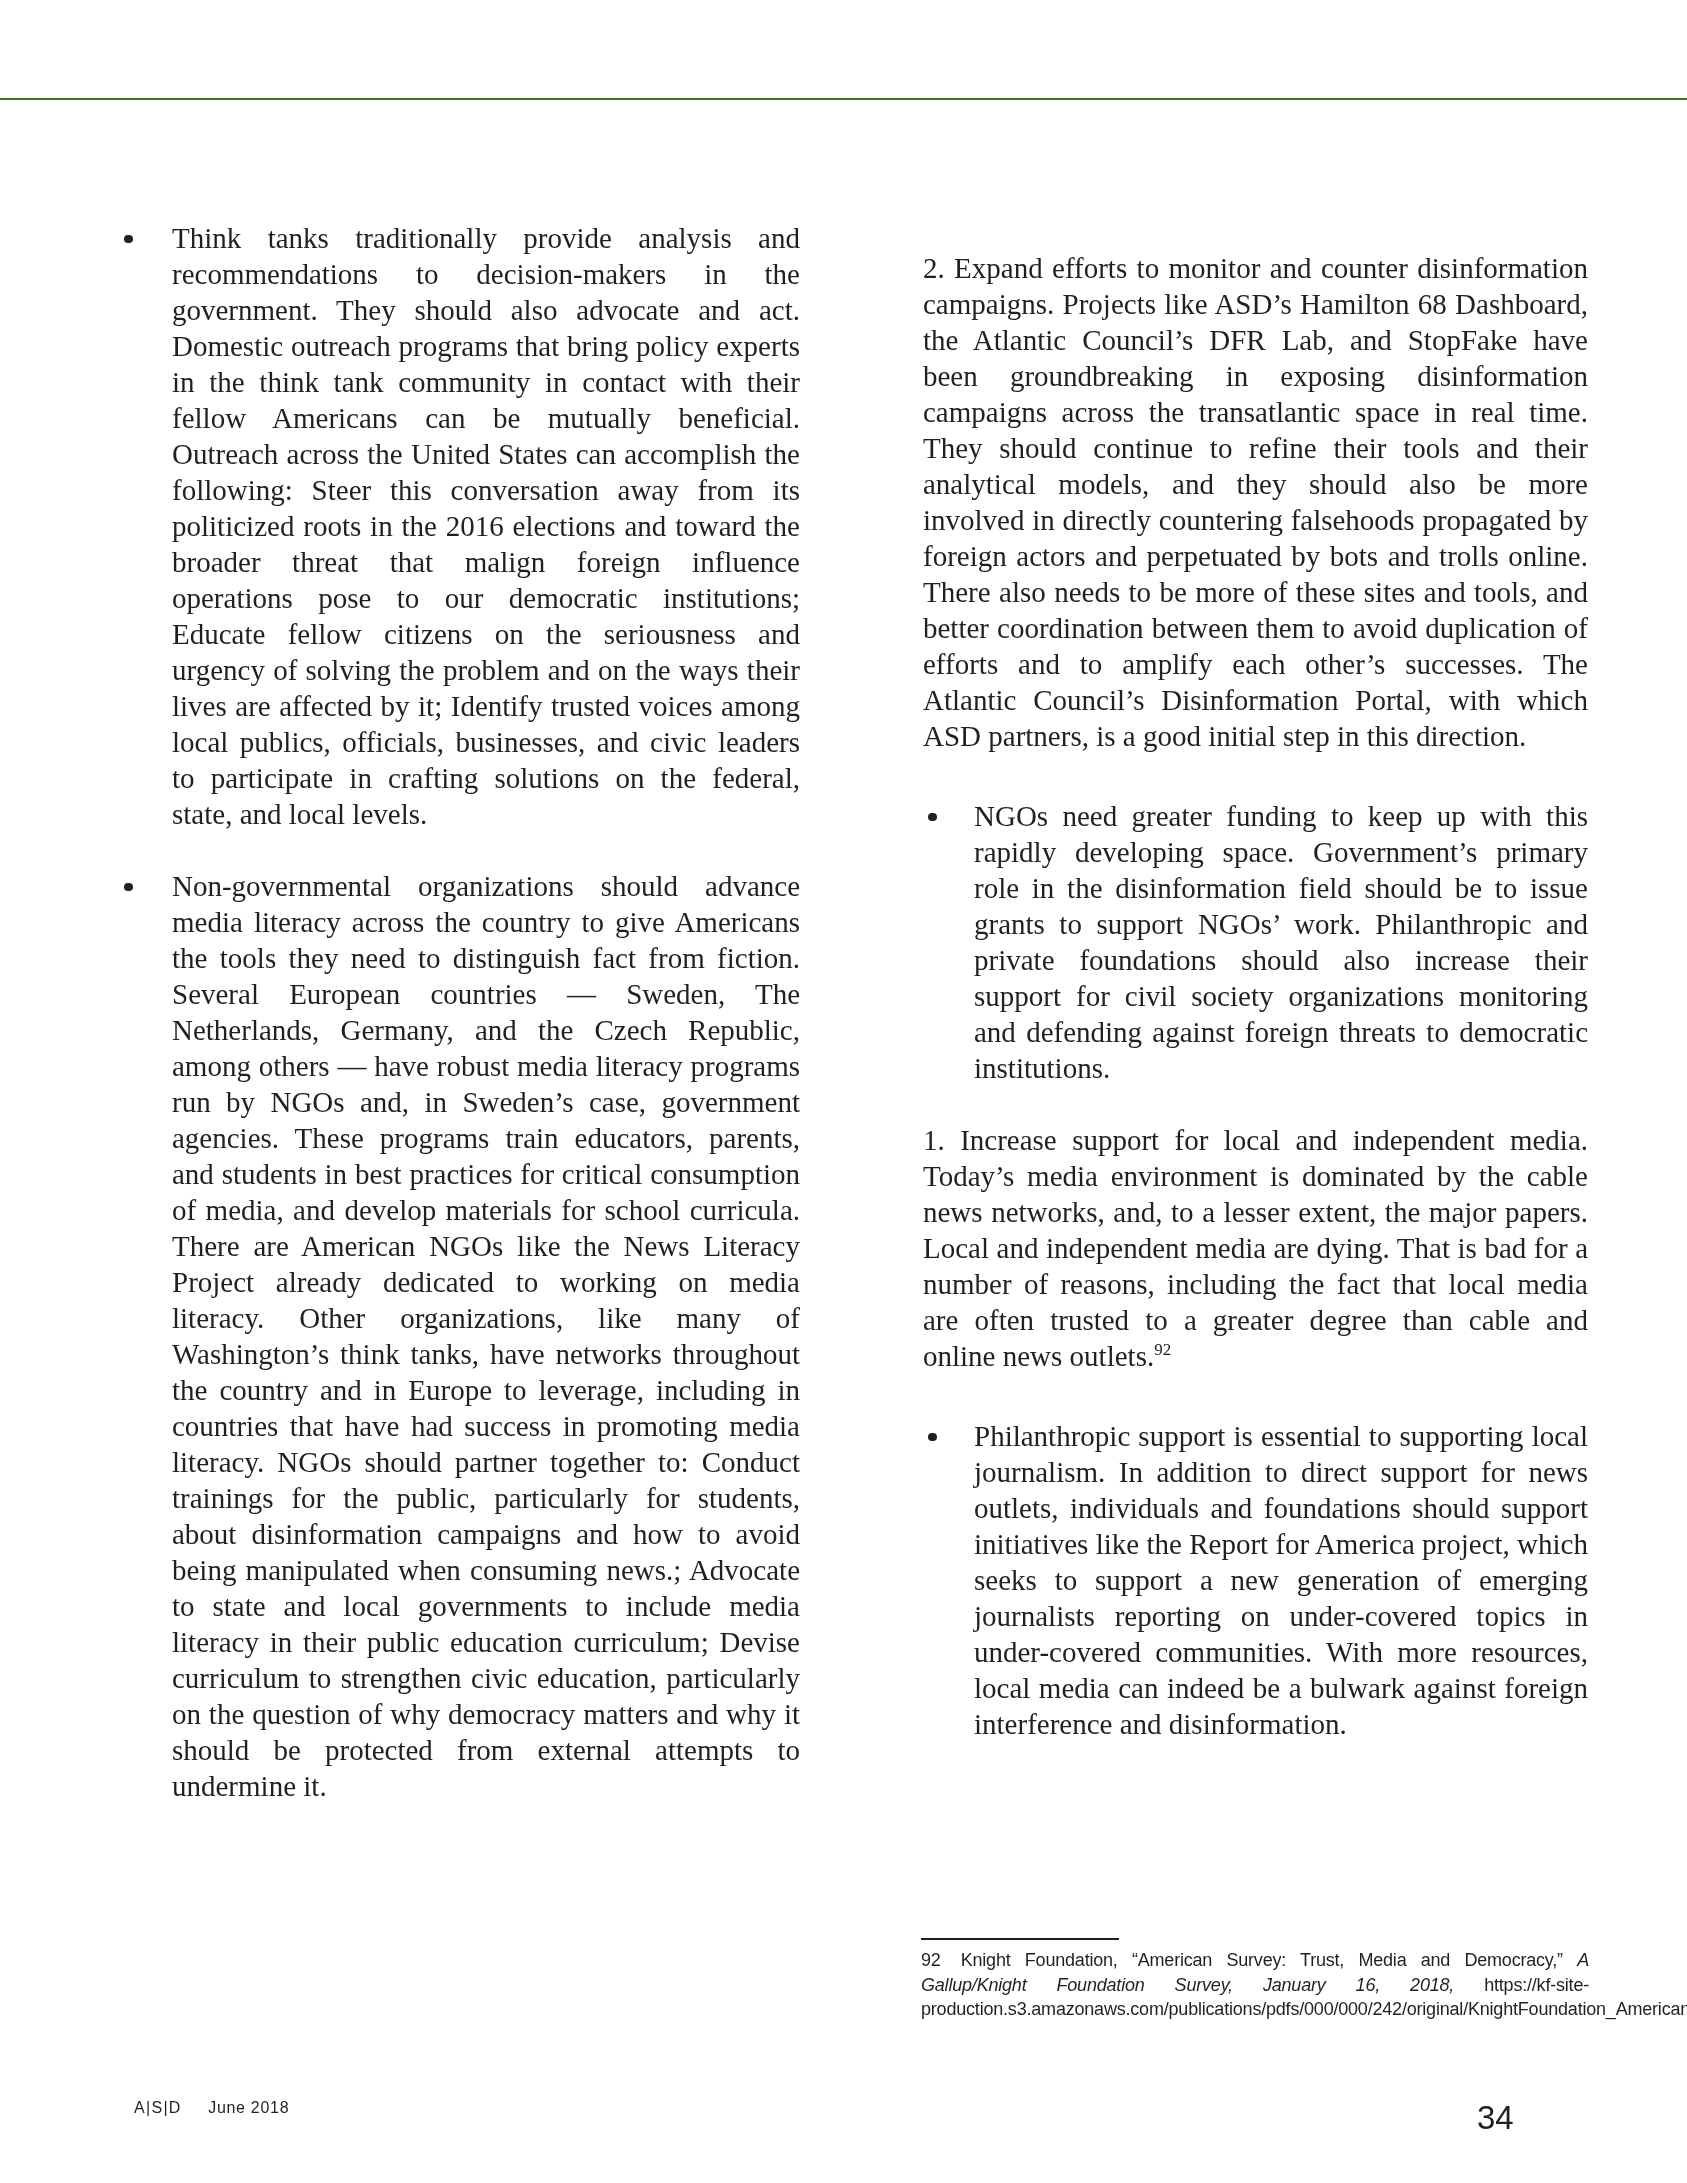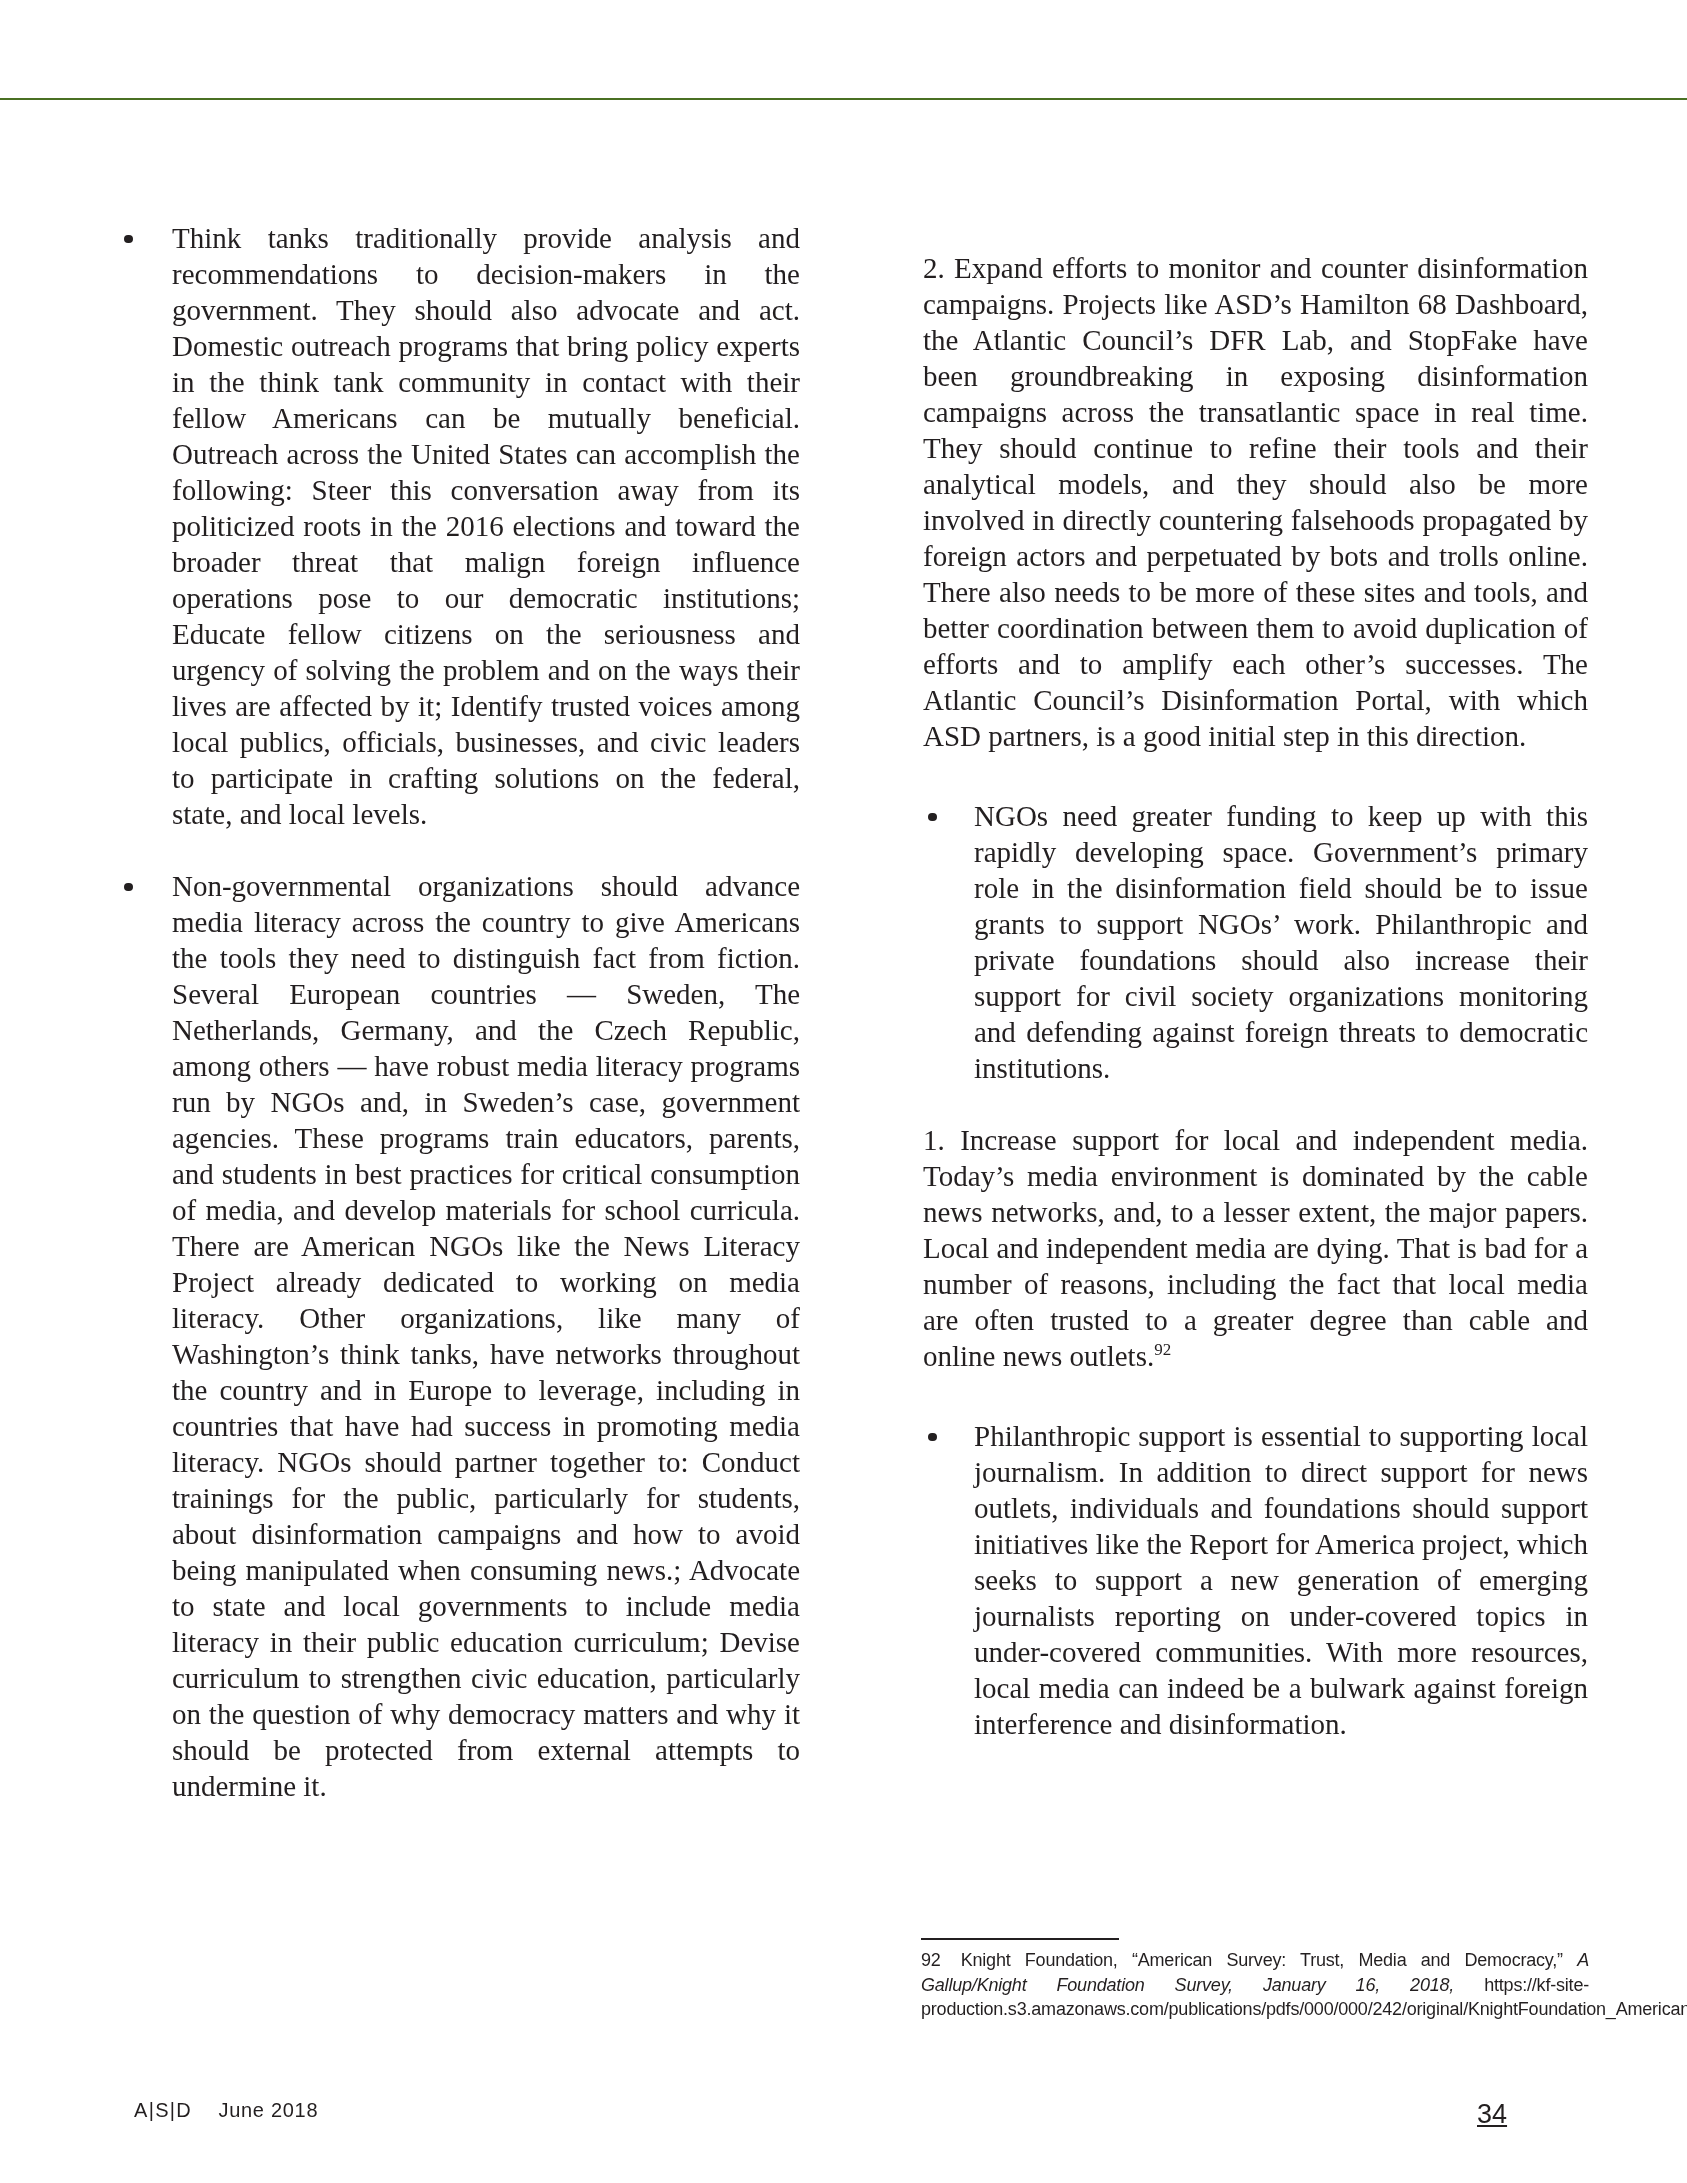--- a/index.html
+++ b/index.html
@@ -94,34 +94,33 @@
       margin-right: 13.2px;
     }
     .footnote i {
       font-style: italic;
     }
     .footer-left {
       position: absolute;
       left: 134px;
       top: 2099px;
       font-family: "Liberation Sans", "DejaVu Sans", sans-serif;
-      font-size: 20px;
+      font-size: 16px;
       letter-spacing: 0.7px;
     }
     .footer-left .brand {
       margin-right: 26.5px;
       letter-spacing: 1.3px;
     }
     .footer-right {
       position: absolute;
       left: 1477px;
       top: 2099px;
       font-family: "Liberation Sans", "DejaVu Sans", sans-serif;
-      font-size: 27px;
-      text-decoration: underline;
+      font-size: 33px;
     }
   </style>
 </head>
 <body>
 
 <div class="top-rule"></div>
 
 <div class="col col-left">
   <div class="bullet-item">
     <span class="bullet-dot"></span>

